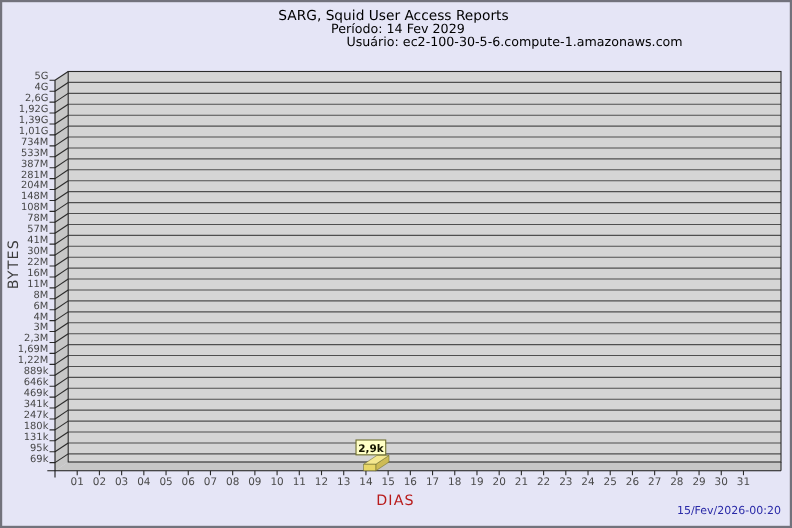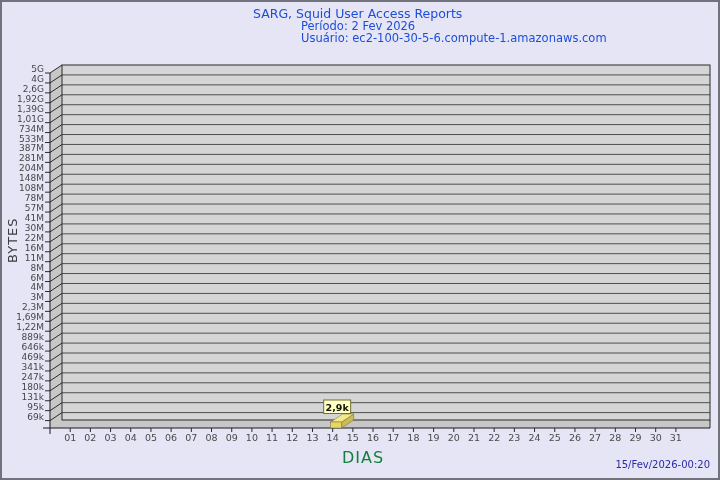--- a/index.html
+++ b/index.html
@@ -1,43 +1,43 @@
 <!DOCTYPE html>
 <html><head>
 <meta charset="utf-8">
 <style>
   html,body{margin:0;padding:0;background:#d0d0d8;}
   .window{
     position:relative; width:720px; height:480px; box-sizing:border-box;
     background:#e5e5f6; border:2px solid #72727c; overflow:hidden;
     font-family:"DejaVu Sans","Liberation Sans",sans-serif;
   }
-  .hdr{position:absolute; color:#1d4ed8; white-space:nowrap;}
+  .hdr{position:absolute; color:#000000; white-space:nowrap;}
   .hdr.t1{left:251px; top:4px;  font-size:12.5px;}
   .hdr.t2{left:299px; top:17px; font-size:11.5px;}
-  .hdr.t3{left:299px; top:29px; font-size:11.5px;}
+  .hdr.t3{left:313px; top:29px; font-size:11.5px;}
   .ylabel-v{
     position:absolute; left:3px; top:208px; height:60px; width:18px;
     font-size:13px; color:#3c3c3c; letter-spacing:1px;
     writing-mode:vertical-rl; transform:rotate(180deg);
     text-align:center; white-space:nowrap;
   }
-  .xlabel-h{position:absolute; left:340px; top:446px; font-size:16px; color:#15803d; letter-spacing:1px;}
+  .xlabel-h{position:absolute; left:340px; top:446px; font-size:13px; color:#b91c1c; letter-spacing:1px;}
   .footer{position:absolute; right:8px; top:457px; font-size:10px; color:#2a2aa8; white-space:nowrap;}
   svg.chart{position:absolute; left:0; top:0;}
   text.ylab{font-size:9px;  fill:#464646;}
   text.xlab{font-size:9.5px; fill:#4a4a4a;}
   text.barlab{font-size:9.5px; font-weight:bold; fill:#151500;}
 </style>
 </head>
 <body>
 
 <div class="window">
   <div class="hdr t1">SARG, Squid User Access Reports</div>
-  <div class="hdr t2">Período: 2 Fev 2026</div>
+  <div class="hdr t2">Período: 14 Fev 2029</div>
   <div class="hdr t3">Usuário: ec2-100-30-5-6.compute-1.amazonaws.com</div>
 
   <div class="ylabel-v">BYTES</div>
 
   <svg id="chart-svg" class="chart" width="720" height="480" viewBox="0 0 720 480">
       <polygon points="48,71 60,63 60,418 48,426" fill="#c7c7c7"></polygon>
       <polygon points="48,426 60,418 708,418 708,426" fill="#c7c7c7"></polygon>
       <rect x="60" y="63" width="648" height="355" fill="#d5d5d5"></rect>
       <line x1="48" y1="71" x2="60" y2="63" stroke="#2a2a2a" stroke-width="1"></line>
       <line x1="43" y1="71" x2="48" y2="71" stroke="#2a2a2a" stroke-width="1"></line>

